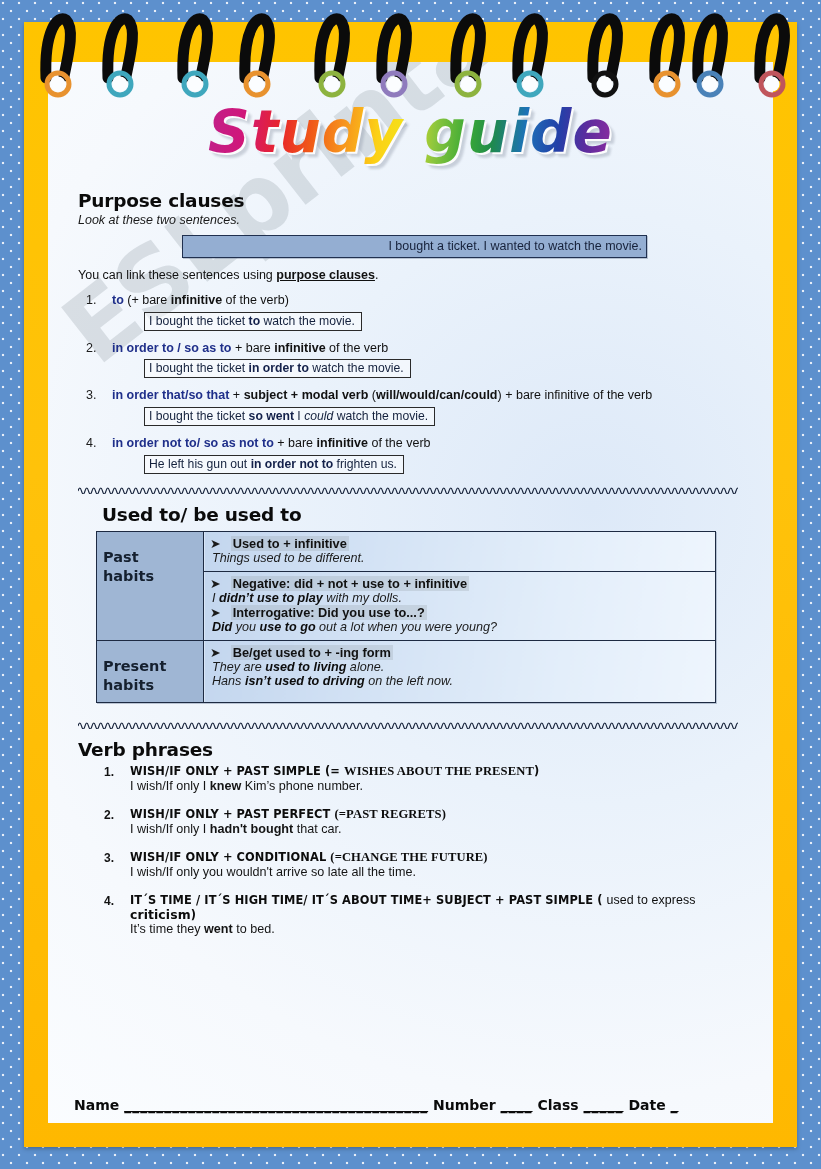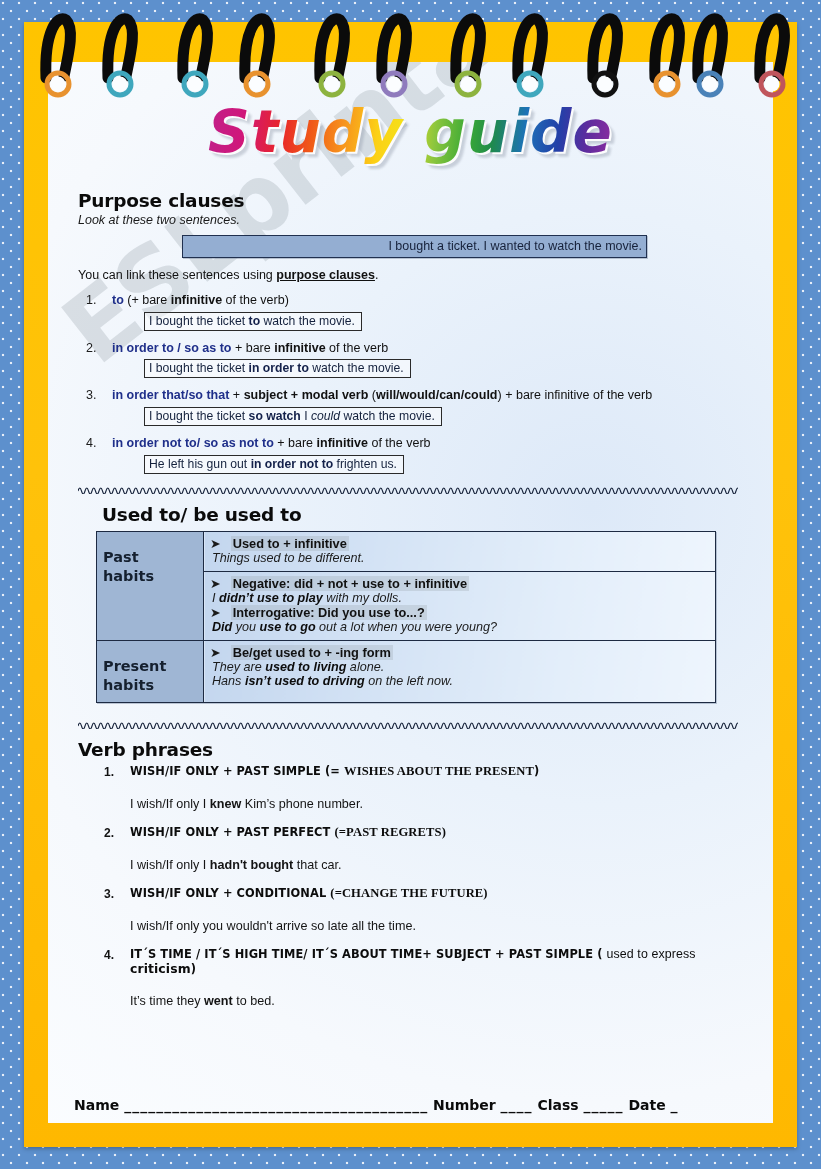--- a/index.html
+++ b/index.html
@@ -205,35 +205,35 @@
   }
   ol.verbs > li .num{position:absolute;left:26px;top:1px;font-size:12px;font-weight:700;}
   .vhead{
     font-family:"DejaVu Sans", sans-serif;
     font-weight:700;
     font-size:11.4px;
     letter-spacing:.1px;
     color:#0c0c0c;
   }
   .vhead .big{font-size:12.6px;font-family:Liberation Serif, serif;}
-  .vex{font-size:12.6px;margin-top:18px;color:#141414;}
+  .vex{font-size:12.6px;margin-top:0;color:#141414;}
   .vex b{font-weight:700;}
 
   
   #footer{
     position:absolute;
     left:0;right:0;bottom:10px;
     padding:0 26px;
     font-family:"DejaVu Sans", sans-serif;
     font-weight:700;
     font-size:14px;
     color:#0b0b0b;
     white-space:nowrap;
   }
-  #footer .u{letter-spacing:1px;margin-top:21px;}
+  #footer .u{text-decoration:underline;letter-spacing:1px;margin-top:21px;}
 </style>
 </head>
 <body>
 
 <div id="polka"></div>
 <div id="gold"></div>
 
 <div id="page">
 
   <div id="watermark">ESLprintables.com</div>
@@ -249,21 +249,21 @@
 
     <div class="bluebox">I bought a ticket. I wanted to watch the movie.</div>
 
     <p class="linker">
       <span>You can link these sentences using </span><u>purpose clauses</u><span>.</span>
     </p>
 
     <ol class="purpose" id="purpose-list">
         <li><span class="num">1.</span><div class="rule"><span class="blue">to</span><span> (+ bare <b>infinitive</b> of the verb)</span></div><div class="example">I bought the ticket<b> to</b> watch the movie.</div></li>
         <li><span class="num">2.</span><div class="rule"><span class="blue">in order to / so as to</span><span> + bare <b>infinitive</b> of the verb</span></div><div class="example">I bought the ticket <b>in order to</b> watch the movie.</div></li>
-        <li><span class="num">3.</span><div class="rule"><span class="blue">in order that/so that</span><span> + <b>subject + modal verb</b> (<b>will/would/can/could</b>) + bare infinitive of the verb</span></div><div class="example">I bought the ticket <b>so watch</b> I <i>could</i> watch the movie.</div></li>
+        <li><span class="num">3.</span><div class="rule"><span class="blue">in order that/so that</span><span> + <b>subject + modal verb</b> (<b>will/would/can/could</b>) + bare infinitive of the verb</span></div><div class="example">I bought the ticket <b>so went</b> I <i>could</i> watch the movie.</div></li>
         <li><span class="num">4.</span><div class="rule"><span class="blue">in order not to/ so as not to</span><span> + bare <b>infinitive</b> of the verb</span></div><div class="example">He left his gun out <b>in order not to</b> frighten us.</div></li>
       </ol>
 
     <div class="squiggle">
       <svg width="660" height="10" viewBox="0 0 660 10" aria-hidden="true">
 
         <g id="sq1">
             <path d="M0 7 q1.75 -6 3.5 0 q1.75 6 3.5 0 M7 7 q1.75 -6 3.5 0 q1.75 6 3.5 0 M14 7 q1.75 -6 3.5 0 q1.75 6 3.5 0 M21 7 q1.75 -6 3.5 0 q1.75 6 3.5 0 M28 7 q1.75 -6 3.5 0 q1.75 6 3.5 0 M35 7 q1.75 -6 3.5 0 q1.75 6 3.5 0 M42 7 q1.75 -6 3.5 0 q1.75 6 3.5 0 M49 7 q1.75 -6 3.5 0 q1.75 6 3.5 0 M56 7 q1.75 -6 3.5 0 q1.75 6 3.5 0 M63 7 q1.75 -6 3.5 0 q1.75 6 3.5 0 M70 7 q1.75 -6 3.5 0 q1.75 6 3.5 0 M77 7 q1.75 -6 3.5 0 q1.75 6 3.5 0 M84 7 q1.75 -6 3.5 0 q1.75 6 3.5 0 M91 7 q1.75 -6 3.5 0 q1.75 6 3.5 0 M98 7 q1.75 -6 3.5 0 q1.75 6 3.5 0 M105 7 q1.75 -6 3.5 0 q1.75 6 3.5 0 M112 7 q1.75 -6 3.5 0 q1.75 6 3.5 0 M119 7 q1.75 -6 3.5 0 q1.75 6 3.5 0 M126 7 q1.75 -6 3.5 0 q1.75 6 3.5 0 M133 7 q1.75 -6 3.5 0 q1.75 6 3.5 0 M140 7 q1.75 -6 3.5 0 q1.75 6 3.5 0 M147 7 q1.75 -6 3.5 0 q1.75 6 3.5 0 M154 7 q1.75 -6 3.5 0 q1.75 6 3.5 0 M161 7 q1.75 -6 3.5 0 q1.75 6 3.5 0 M168 7 q1.75 -6 3.5 0 q1.75 6 3.5 0 M175 7 q1.75 -6 3.5 0 q1.75 6 3.5 0 M182 7 q1.75 -6 3.5 0 q1.75 6 3.5 0 M189 7 q1.75 -6 3.5 0 q1.75 6 3.5 0 M196 7 q1.75 -6 3.5 0 q1.75 6 3.5 0 M203 7 q1.75 -6 3.5 0 q1.75 6 3.5 0 M210 7 q1.75 -6 3.5 0 q1.75 6 3.5 0 M217 7 q1.75 -6 3.5 0 q1.75 6 3.5 0 M224 7 q1.75 -6 3.5 0 q1.75 6 3.5 0 M231 7 q1.75 -6 3.5 0 q1.75 6 3.5 0 M238 7 q1.75 -6 3.5 0 q1.75 6 3.5 0 M245 7 q1.75 -6 3.5 0 q1.75 6 3.5 0 M252 7 q1.75 -6 3.5 0 q1.75 6 3.5 0 M259 7 q1.75 -6 3.5 0 q1.75 6 3.5 0 M266 7 q1.75 -6 3.5 0 q1.75 6 3.5 0 M273 7 q1.75 -6 3.5 0 q1.75 6 3.5 0 M280 7 q1.75 -6 3.5 0 q1.75 6 3.5 0 M287 7 q1.75 -6 3.5 0 q1.75 6 3.5 0 M294 7 q1.75 -6 3.5 0 q1.75 6 3.5 0 M301 7 q1.75 -6 3.5 0 q1.75 6 3.5 0 M308 7 q1.75 -6 3.5 0 q1.75 6 3.5 0 M315 7 q1.75 -6 3.5 0 q1.75 6 3.5 0 M322 7 q1.75 -6 3.5 0 q1.75 6 3.5 0 M329 7 q1.75 -6 3.5 0 q1.75 6 3.5 0 M336 7 q1.75 -6 3.5 0 q1.75 6 3.5 0 M343 7 q1.75 -6 3.5 0 q1.75 6 3.5 0 M350 7 q1.75 -6 3.5 0 q1.75 6 3.5 0 M357 7 q1.75 -6 3.5 0 q1.75 6 3.5 0 M364 7 q1.75 -6 3.5 0 q1.75 6 3.5 0 M371 7 q1.75 -6 3.5 0 q1.75 6 3.5 0 M378 7 q1.75 -6 3.5 0 q1.75 6 3.5 0 M385 7 q1.75 -6 3.5 0 q1.75 6 3.5 0 M392 7 q1.75 -6 3.5 0 q1.75 6 3.5 0 M399 7 q1.75 -6 3.5 0 q1.75 6 3.5 0 M406 7 q1.75 -6 3.5 0 q1.75 6 3.5 0 M413 7 q1.75 -6 3.5 0 q1.75 6 3.5 0 M420 7 q1.75 -6 3.5 0 q1.75 6 3.5 0 M427 7 q1.75 -6 3.5 0 q1.75 6 3.5 0 M434 7 q1.75 -6 3.5 0 q1.75 6 3.5 0 M441 7 q1.75 -6 3.5 0 q1.75 6 3.5 0 M448 7 q1.75 -6 3.5 0 q1.75 6 3.5 0 M455 7 q1.75 -6 3.5 0 q1.75 6 3.5 0 M462 7 q1.75 -6 3.5 0 q1.75 6 3.5 0 M469 7 q1.75 -6 3.5 0 q1.75 6 3.5 0 M476 7 q1.75 -6 3.5 0 q1.75 6 3.5 0 M483 7 q1.75 -6 3.5 0 q1.75 6 3.5 0 M490 7 q1.75 -6 3.5 0 q1.75 6 3.5 0 M497 7 q1.75 -6 3.5 0 q1.75 6 3.5 0 M504 7 q1.75 -6 3.5 0 q1.75 6 3.5 0 M511 7 q1.75 -6 3.5 0 q1.75 6 3.5 0 M518 7 q1.75 -6 3.5 0 q1.75 6 3.5 0 M525 7 q1.75 -6 3.5 0 q1.75 6 3.5 0 M532 7 q1.75 -6 3.5 0 q1.75 6 3.5 0 M539 7 q1.75 -6 3.5 0 q1.75 6 3.5 0 M546 7 q1.75 -6 3.5 0 q1.75 6 3.5 0 M553 7 q1.75 -6 3.5 0 q1.75 6 3.5 0 M560 7 q1.75 -6 3.5 0 q1.75 6 3.5 0 M567 7 q1.75 -6 3.5 0 q1.75 6 3.5 0 M574 7 q1.75 -6 3.5 0 q1.75 6 3.5 0 M581 7 q1.75 -6 3.5 0 q1.75 6 3.5 0 M588 7 q1.75 -6 3.5 0 q1.75 6 3.5 0 M595 7 q1.75 -6 3.5 0 q1.75 6 3.5 0 M602 7 q1.75 -6 3.5 0 q1.75 6 3.5 0 M609 7 q1.75 -6 3.5 0 q1.75 6 3.5 0 M616 7 q1.75 -6 3.5 0 q1.75 6 3.5 0 M623 7 q1.75 -6 3.5 0 q1.75 6 3.5 0 M630 7 q1.75 -6 3.5 0 q1.75 6 3.5 0 M637 7 q1.75 -6 3.5 0 q1.75 6 3.5 0 M644 7 q1.75 -6 3.5 0 q1.75 6 3.5 0 M651 7 q1.75 -6 3.5 0 q1.75 6 3.5 0 M658 7 q1.75 -6 3.5 0 q1.75 6 3.5 0 " fill="none" stroke="#16223a" stroke-width="1.1"></path>
           </g>
       </svg>

